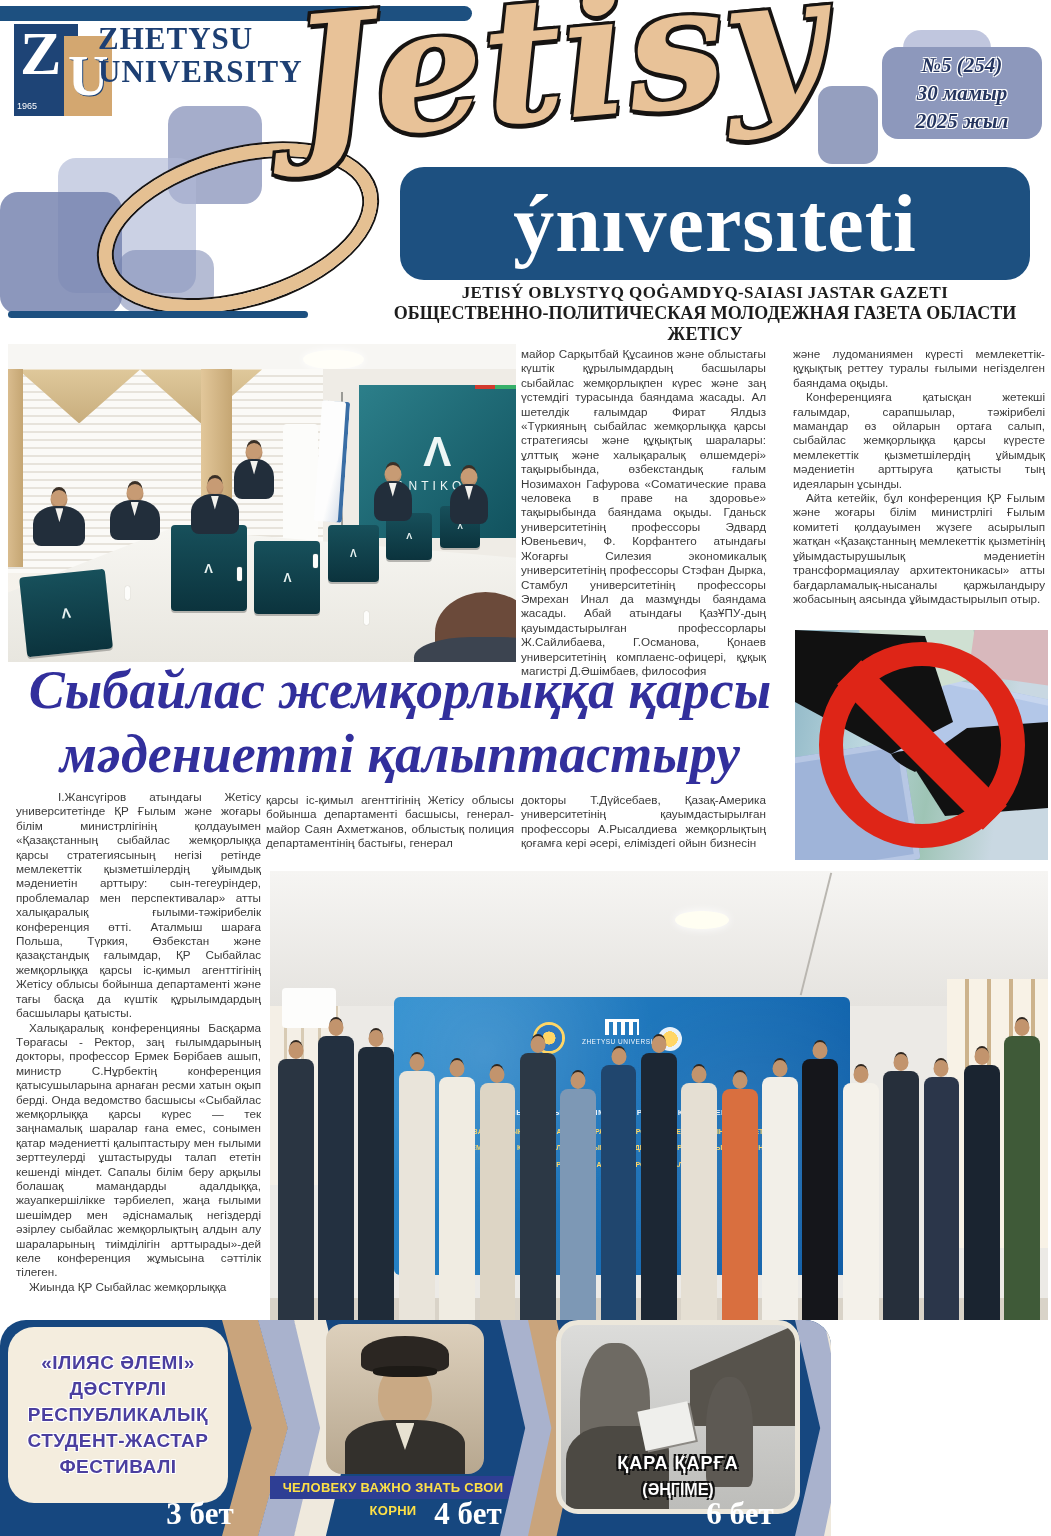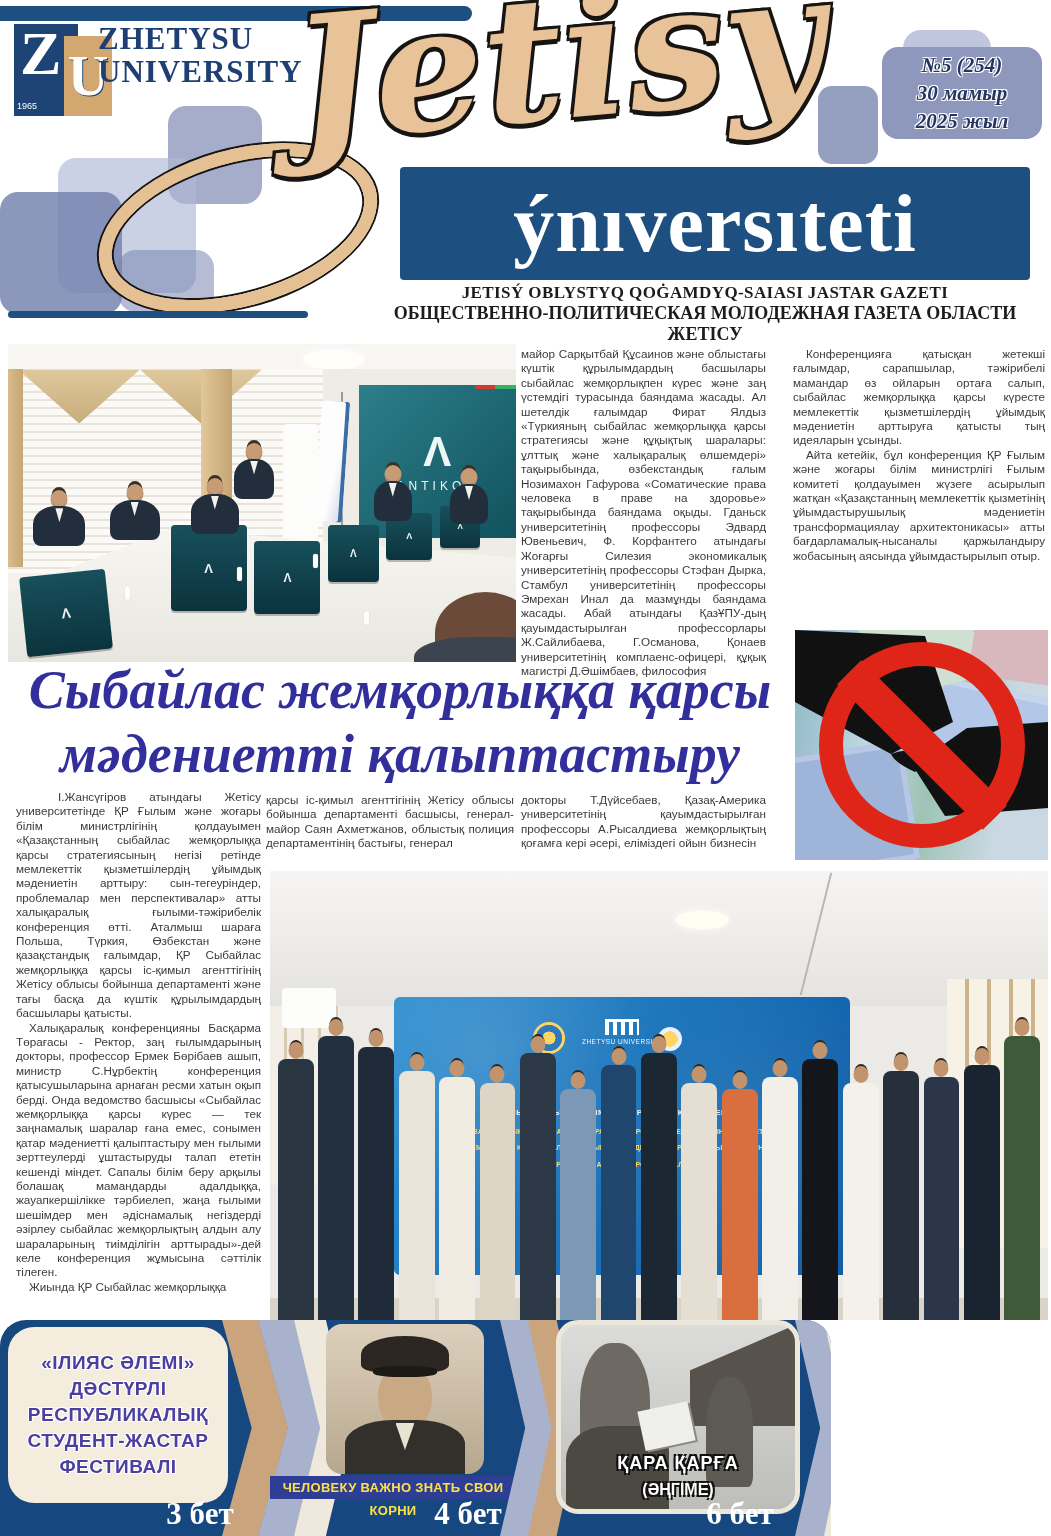--- a/index.html
+++ b/index.html
@@ -17,21 +17,21 @@
   .zu-name{left:98px;top:22px;font-family:"Liberation Serif",serif;font-weight:bold;color:#1d3f73;font-size:31px;line-height:33px;letter-spacing:1px;}
   .deco{border-radius:18px;}
   .dsq1{left:168px;top:106px;width:94px;height:98px;background:rgba(142,153,190,.8);}
   .dsq2{left:58px;top:158px;width:138px;height:135px;background:rgba(175,184,214,.65);}
   .dsq3{left:0;top:192px;width:122px;height:122px;background:rgba(120,133,176,.85);}
   .dsq4{left:118px;top:250px;width:96px;height:62px;background:rgba(120,133,176,.55);}
   .dsq5{left:903px;top:30px;width:88px;height:90px;background:rgba(176,184,214,.8);}
   .dsq6{left:818px;top:86px;width:60px;height:78px;background:rgba(130,142,180,.85);border-radius:14px;}
   .jloop{left:95px;top:150px;width:260px;height:130px;border:13px solid #e5c092;border-radius:50%;
          transform:rotate(-16deg);box-shadow:0 0 0 2px #171412, inset 0 0 0 2px #171412;}
-  .bluebox{left:400px;top:167px;width:630px;height:113px;background:#1d5080;border-radius:4px;
+  .bluebox{left:400px;top:167px;width:630px;height:113px;background:#1d5080;border-radius:24px;
            display:flex;align-items:center;justify-content:center;}
   .bluebox span{font-family:"Liberation Serif",serif;font-weight:bold;font-size:82px;color:#fff;letter-spacing:1px;}
   .scripttitle{left:292px;top:-28px;font-family:"DejaVu Serif",serif;font-style:italic;font-weight:bold;
       font-size:172px;color:#e8c298;transform:rotate(-5deg);line-height:1;
       text-shadow:3px 3px 0 #171412,-3px -3px 0 #171412,3px -3px 0 #171412,-3px 3px 0 #171412,0 5px 0 #171412;}
   .issuebox{left:882px;top:47px;width:160px;height:92px;background:#8d98bc;border-radius:16px;
       display:flex;flex-direction:column;justify-content:center;text-align:center;
       font-family:"Liberation Serif",serif;font-style:italic;font-weight:bold;font-size:21px;line-height:28px;color:#25355f;
       text-shadow:1px 1px 0 #fff,-1px -1px 0 #fff,1px -1px 0 #fff,-1px 1px 0 #fff;}
   .subt{left:360px;width:690px;text-align:center;font-family:"Liberation Serif",serif;font-weight:bold;color:#1c1c1c;}
@@ -278,20 +278,21 @@
     <div class="cp-bottle" style="left:60%;top:66%;"></div>
     <div class="cp-bottle" style="left:70%;top:84%;"></div>
     <div class="abs cp-fore"></div>
     <div class="abs cp-fore2"></div>
   </div>
 
   <div class="abs bodycol" style="left:521px;top:347px;width:245px;">
     <p>майор Сарқытбай Құсаинов және облыстағы күштік құрылымдардың басшылары сыбайлас жемқорлықпен күрес және заң үстемдігі турасында баяндама жасады. Ал шетелдік ғалымдар Фират Ялдыз «Түркияның сыбайлас жемқорлыққа қарсы стратегиясы және құқықтық шаралары: ұлттық және халықаралық өлшемдері» тақырыбында, өзбекстандық ғалым Нозимахон Гафурова «Соматические права человека в праве на здоровье» тақырыбында баяндама оқыды. Гданьск университетінің профессоры Эдвард Ювеньевич, Ф. Корфантего атындағы Жоғарғы Силезия экономикалық университетінің профессоры Стэфан Дырка, Стамбул университетінің профессоры Эмрехан Инал да мазмұнды баяндама жасады.  Абай атындағы ҚазҰПУ-дың қауымдастырылған профессорлары Ж.Сайлибаева, Г.Османова, Қонаев университетінің комплаенс-офицері, құқық магистрі Д.Әшімбаев, философия</p>
   </div>
   <div class="abs bodycol" style="left:793px;top:347px;width:252px;">
+    <p>және лудоманиямен күресті мемлекеттік-құқықтық реттеу туралы ғылыми негізделген баяндама оқыды.</p>
     <p class="ind">Конференцияға қатысқан жетекші ғалымдар, сарапшылар, тәжірибелі мамандар өз ойларын ортаға салып, сыбайлас жемқорлыққа қарсы күресте мемлекеттік қызметшілердің ұйымдық мәдениетін арттыруға қатысты тың идеяларын ұсынды.</p>
     <p class="ind">Айта кетейік, бұл конференция ҚР Ғылым және жоғары білім министрлігі Ғылым комитеті қолдауымен жүзеге асырылып жатқан «Қазақстанның мемлекеттік қызметінің ұйымдастырушылық мәдениетін трансформациялау архитектоникасы» атты бағдарламалық-нысаналы қаржыландыру жобасының аясында ұйымдастырылып отыр.</p>
   </div>
 
   <div class="abs stopimg">
     <div class="note n1"></div>
     <div class="note n2"></div>
     <div class="note n3"></div>
     <div class="note n4"></div>
     <svg viewBox="0 0 253 230" width="253" height="230" style="position:absolute;left:0;top:0;">

